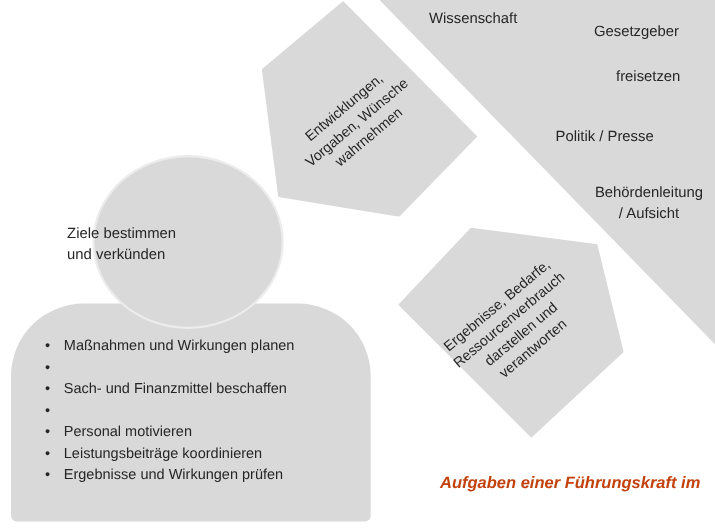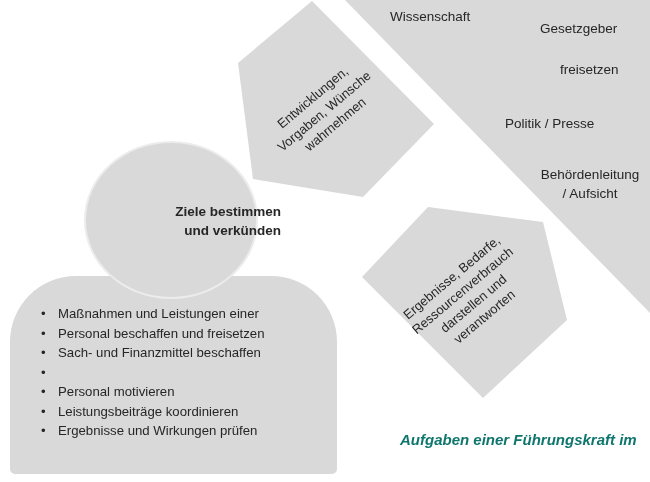--- a/index.html
+++ b/index.html
@@ -34,31 +34,31 @@
   
   .rot {
     position:absolute; text-align:center; font-size:13px; line-height:17.5px;
     white-space:nowrap; transform:translate(-50%,-50%) rotate(-40deg);
   }
   .rot.perceive-text { left:324px; top:111px; }
   .rot.report-text   { left:468px; top:297px; line-height:17px; }
   
   .head-label {
     position:absolute; left:61px; top:202px; width:220px;
-    text-align:right; font-size:13.5px; line-height:19px;font-weight:bold;
+    text-align:left; font-size:13.5px; line-height:19px;
   }
   
   .tasks { position:absolute; left:38px; top:304px; }
   .task  { display:flex; font-size:13.2px; line-height:19.5px; }
   .task .dot { flex:0 0 20px; width:20px; padding-left:3px; box-sizing:border-box; }
   
   .caption {
     position:absolute; left:400px; top:429px;
     font-size:15px; font-weight:bold; font-style:italic;
-    color:#0f766e; line-height:21.5px; white-space:nowrap;
+    color:#c2410c; line-height:21.5px; white-space:nowrap;
   }
 </style>
 </head>
 <body>
 
 <div class="stage">
 
   <div class="shape env"></div>
   <div class="shape perceive"></div>
   <div class="shape report"></div>
@@ -89,25 +89,24 @@
   </div>
 
   <div class="head-label">
     <div>Ziele bestimmen</div>
     <div>und verkünden</div>
   </div>
 
   <div class="tasks">
     <div class="task">
       <span class="dot">•</span>
-      <span>Maßnahmen und Leistungen einer</span>
+      <span>Maßnahmen und Wirkungen planen</span>
     </div>
     <div class="task">
       <span class="dot">•</span>
-      <span>Personal beschaffen und freisetzen</span>
     </div>
     <div class="task">
       <span class="dot">•</span>
       <span>Sach- und Finanzmittel beschaffen</span>
     </div>
     <div class="task">
       <span class="dot">•</span>
     </div>
     <div class="task">
       <span class="dot">•</span>

